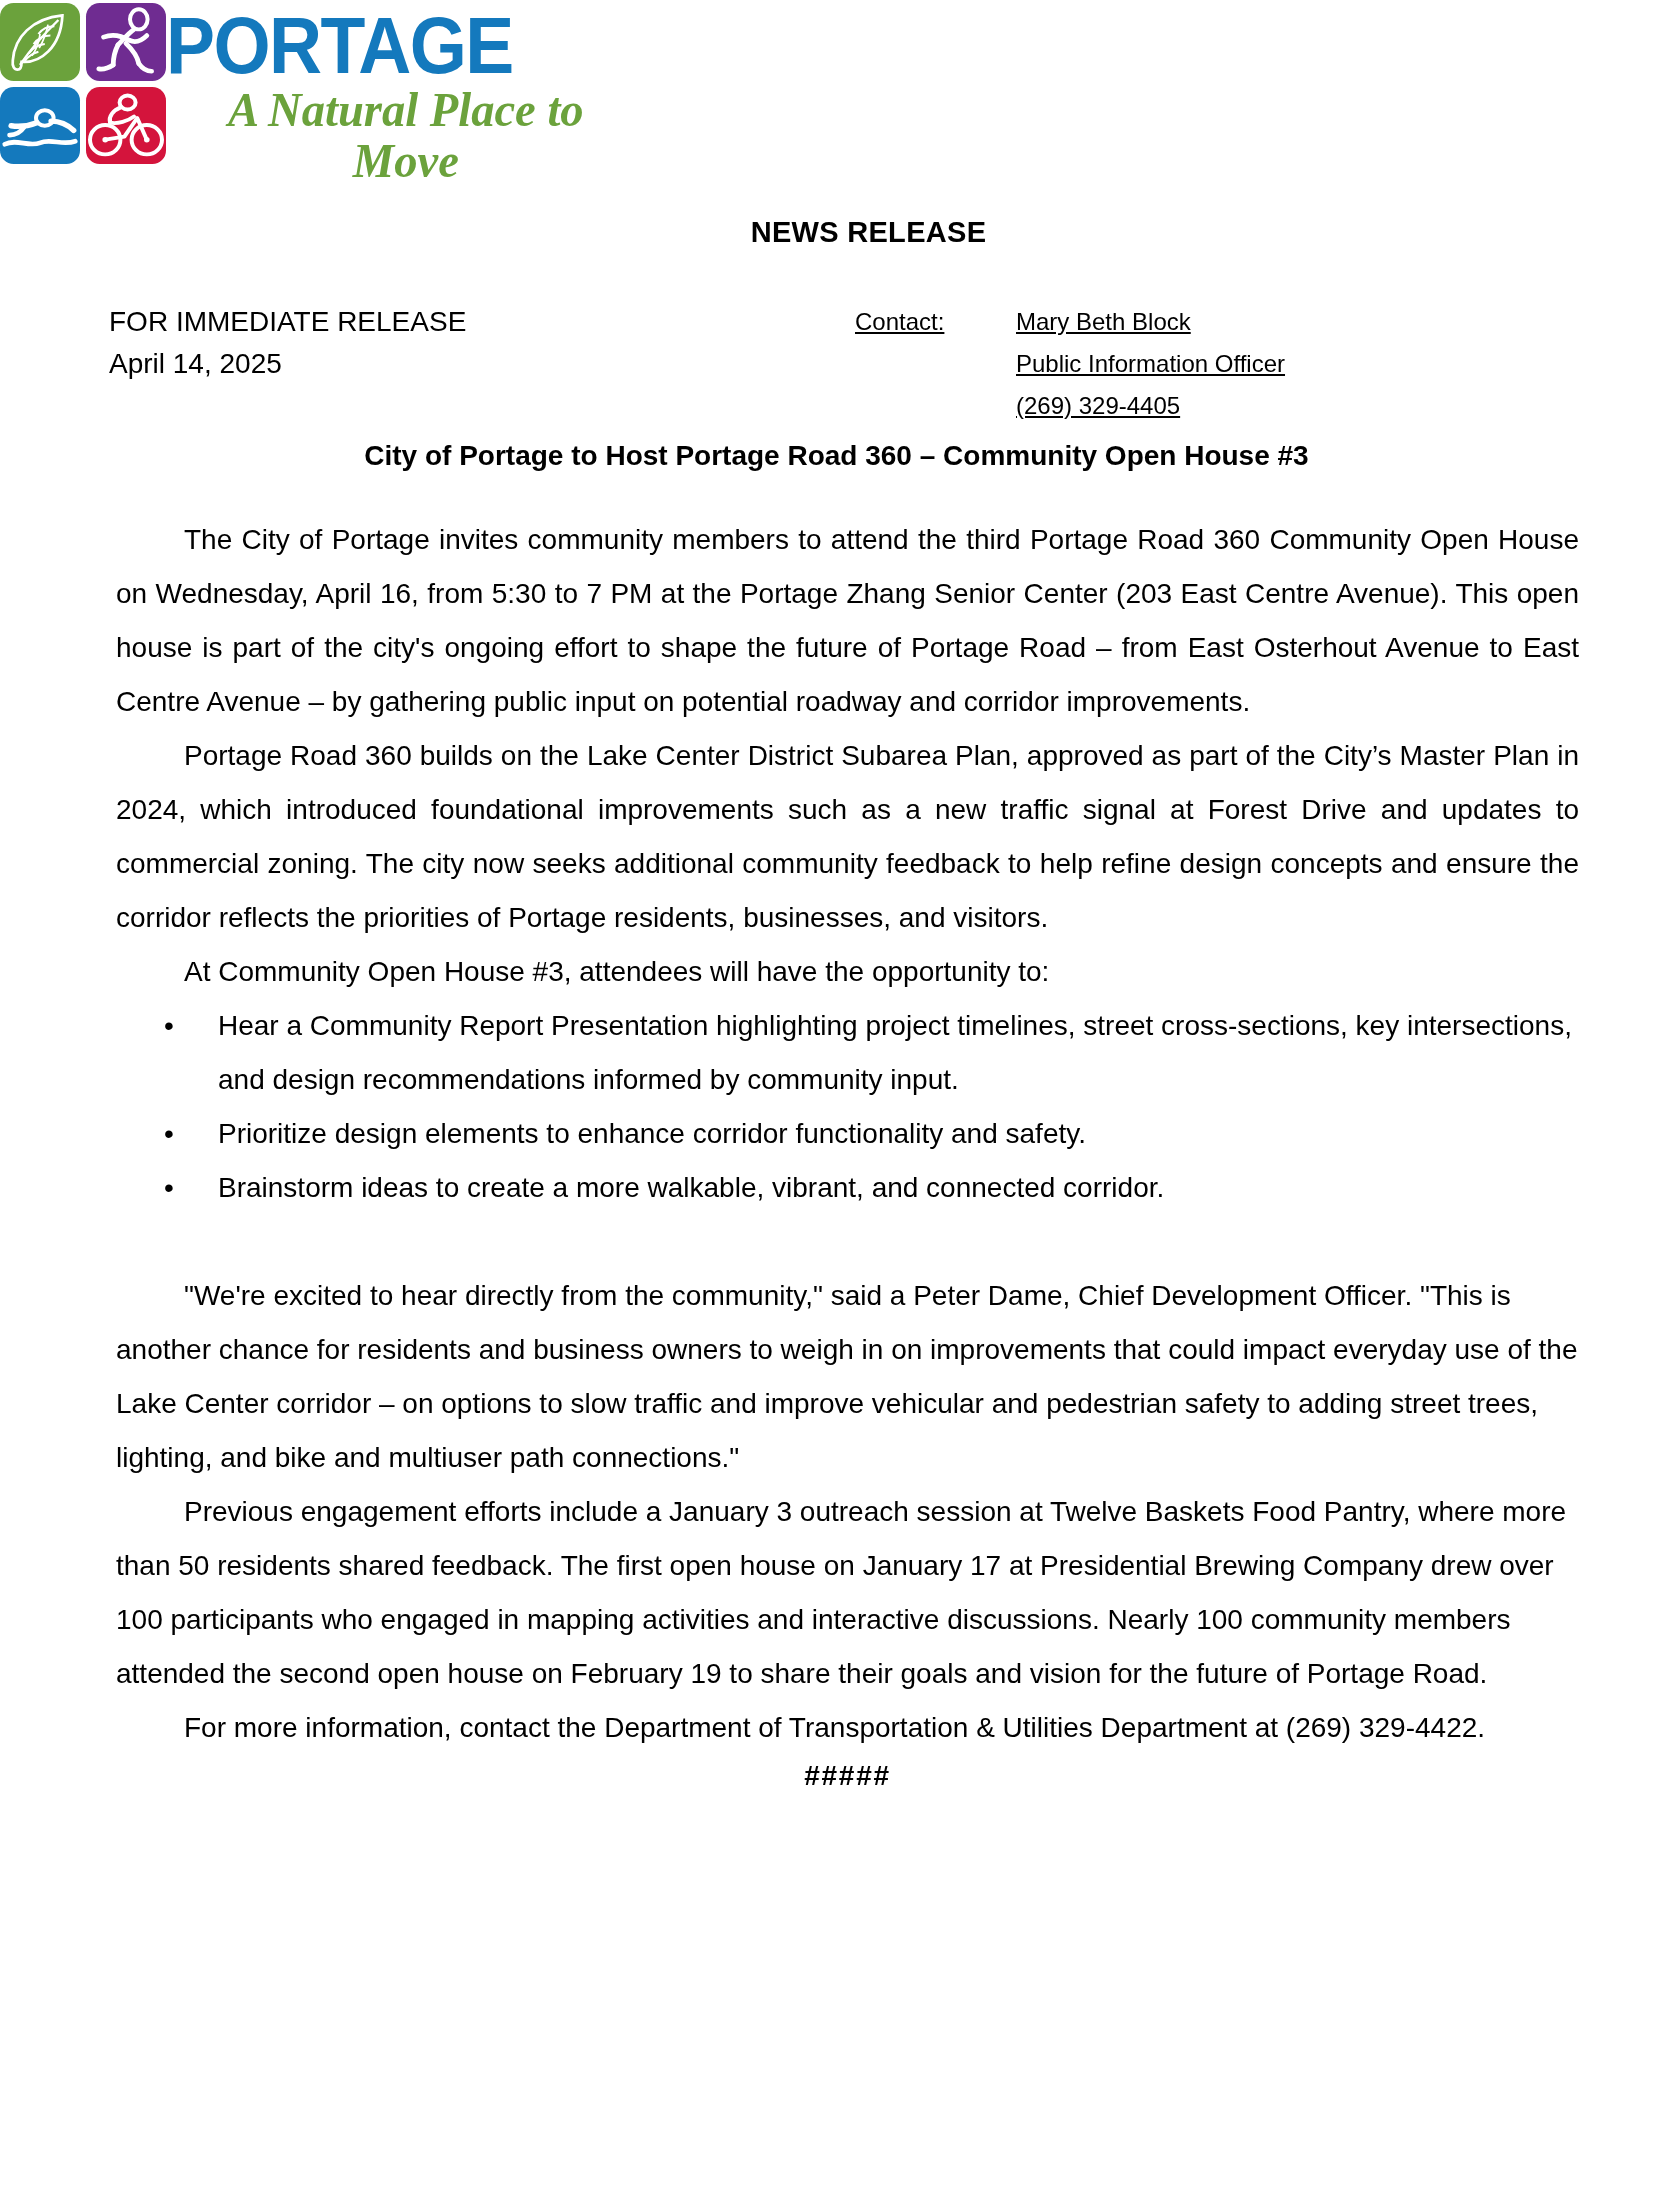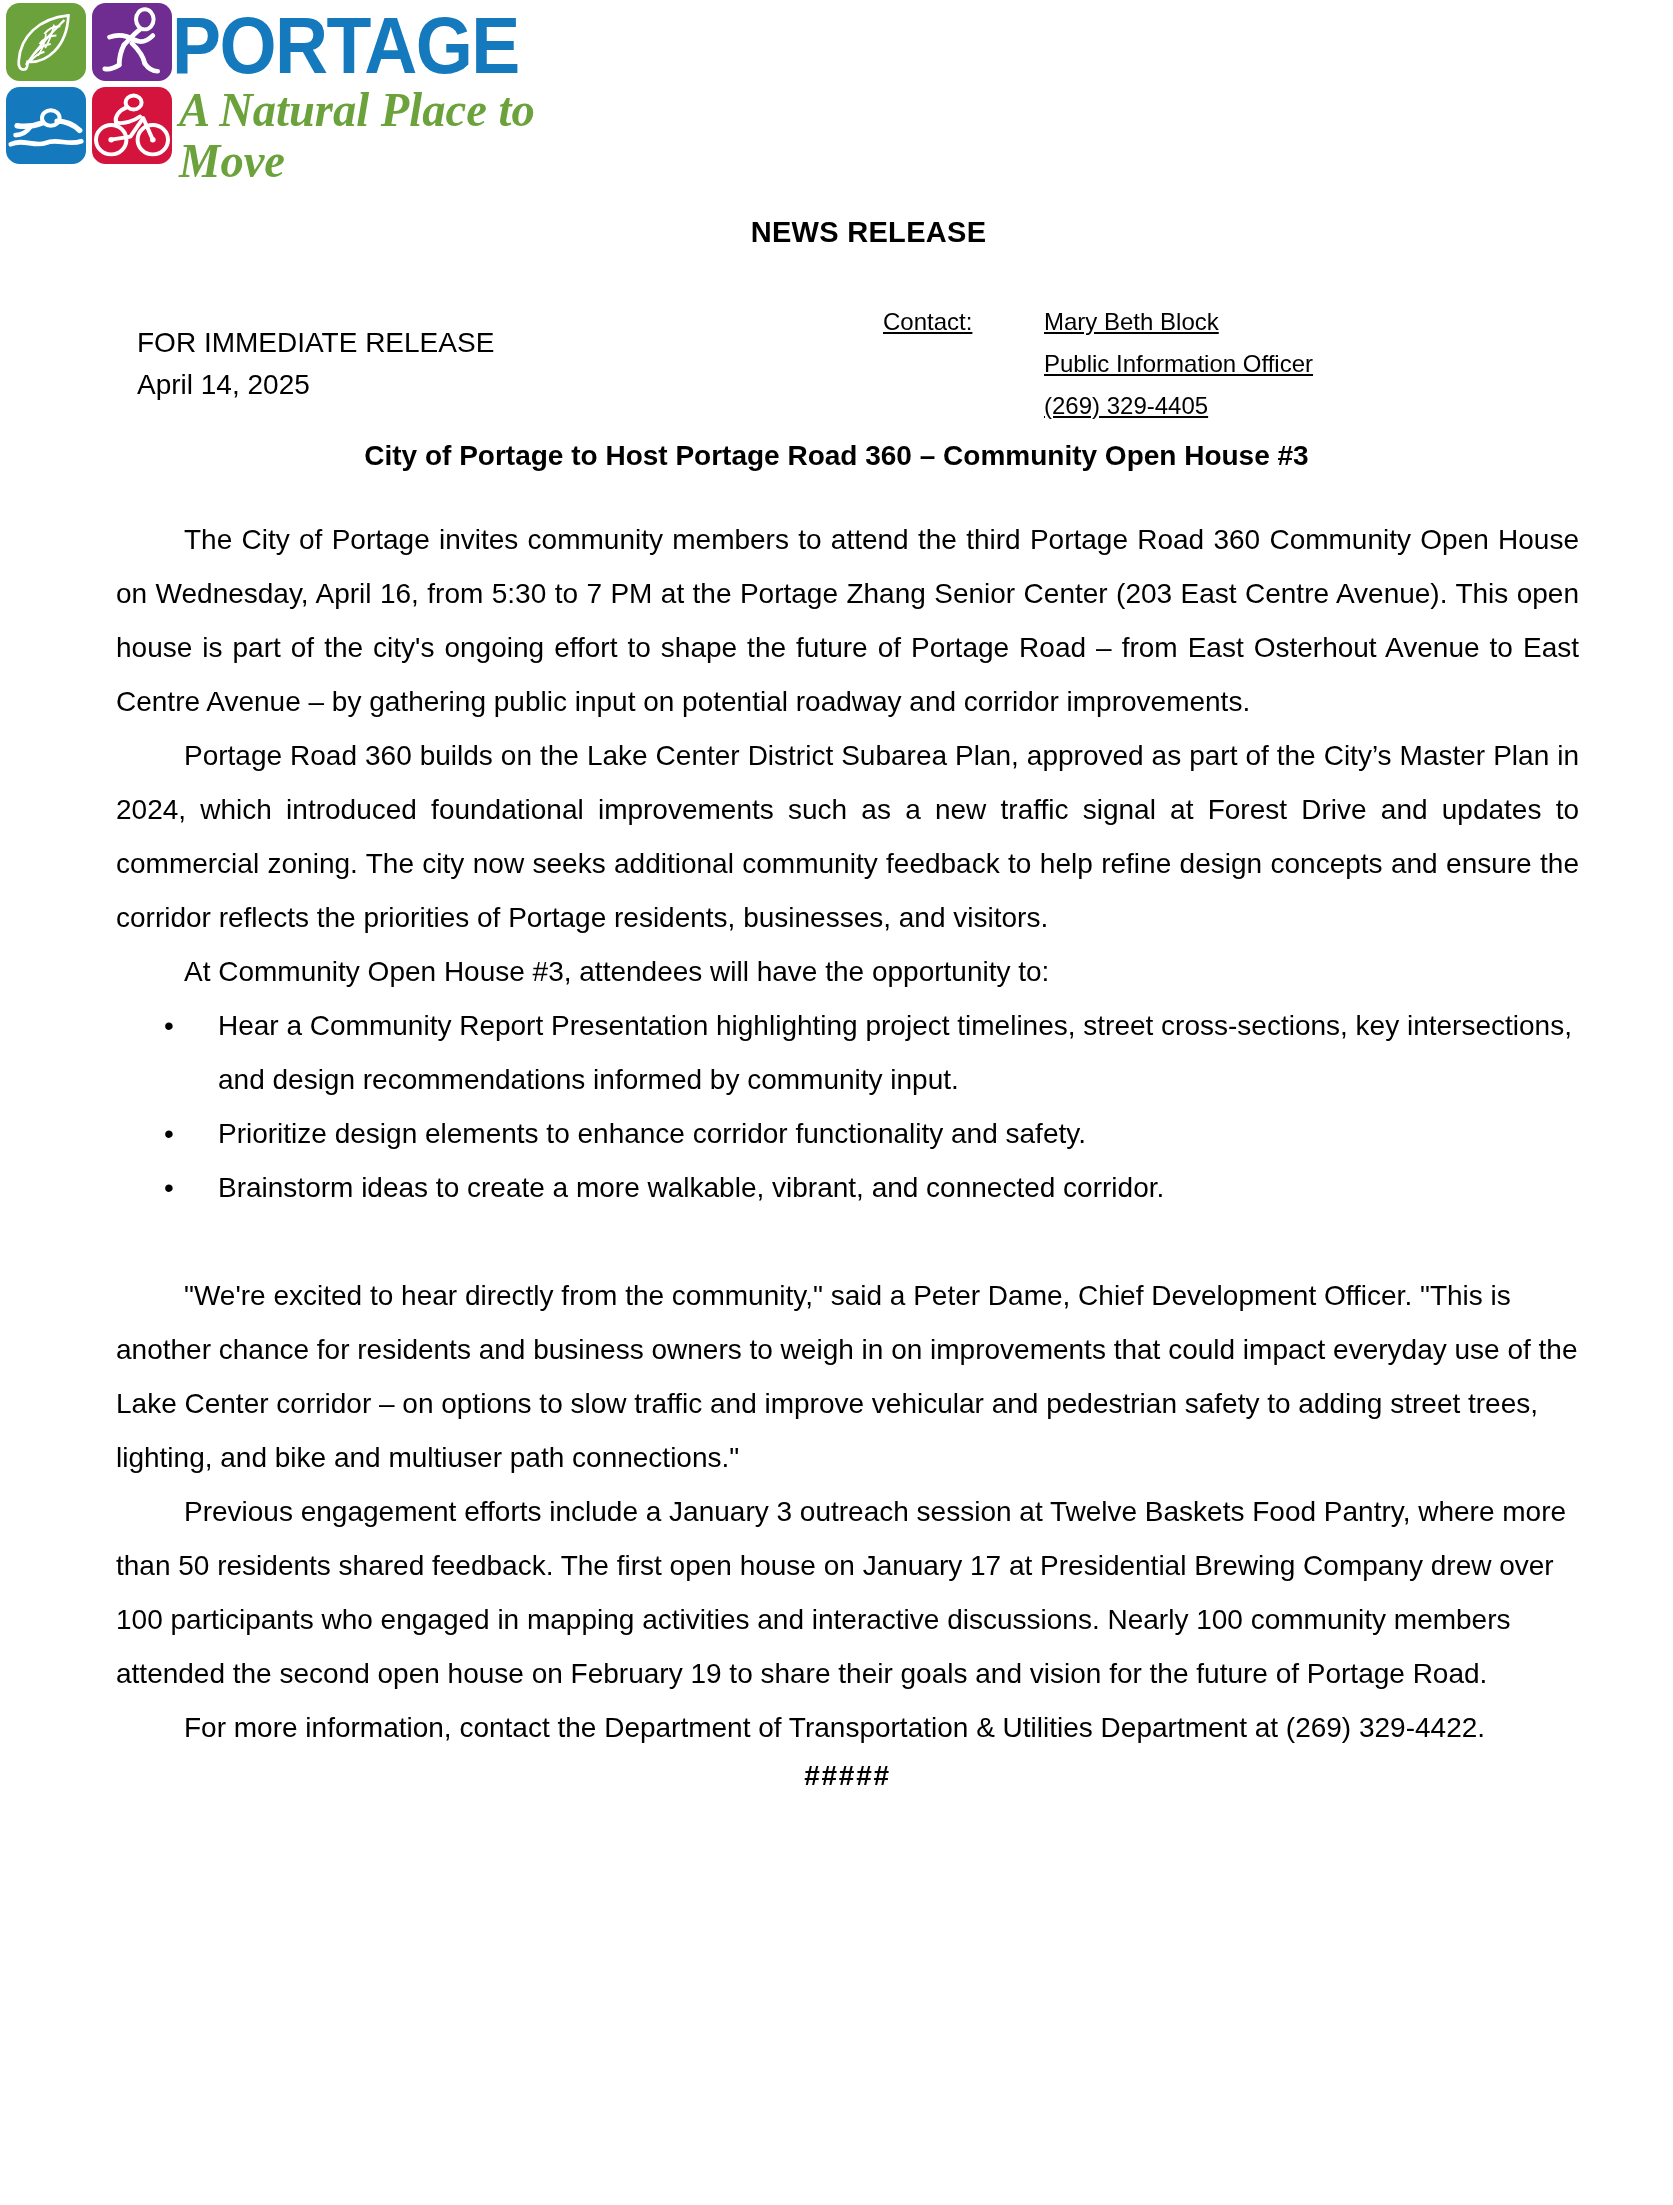--- a/index.html
+++ b/index.html
@@ -14,24 +14,25 @@
     background: #ffffff;
     font-family: "Liberation Sans", sans-serif;
     color: #000000;
     overflow: hidden;
     box-sizing: border-box;
   }
 
   
   .logo-block {
     position: absolute;
-    left: 6px;
+    left: 0;
     top: 3.4px;
     width: 653px;
     height: 161px;
+    text-align: center;
   }
   .logo-tiles {
     position: absolute;
     left: 0;
     top: 0;
     width: 166px;
     height: 161px;
     display: grid;
     grid-template-columns: 1fr 1fr;
     grid-template-rows: 1fr 1fr;
@@ -90,22 +91,21 @@
     letter-spacing: 0.3px;
     padding-left: 32px;
   }
 
   .meta-row {
     position: absolute;
     left: 109px;
     top: 301px;
     width: 1459px;
     display: flex;
-    align-items: center;
-    margin-left: 28px;
+    align-items: flex-start;
   }
   .meta-left {
     width: 746px;
     font-size: 28px;
     line-height: 42px;
   }
   .meta-right {
     display: flex;
     font-size: 24px;
     line-height: 42px;

